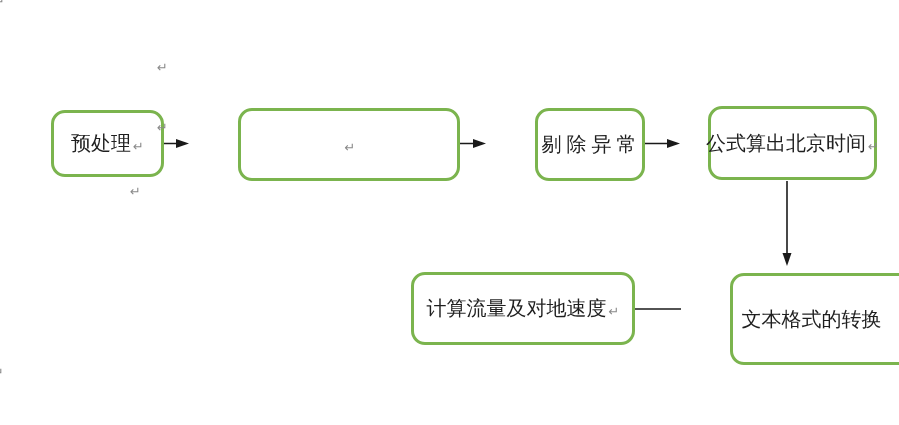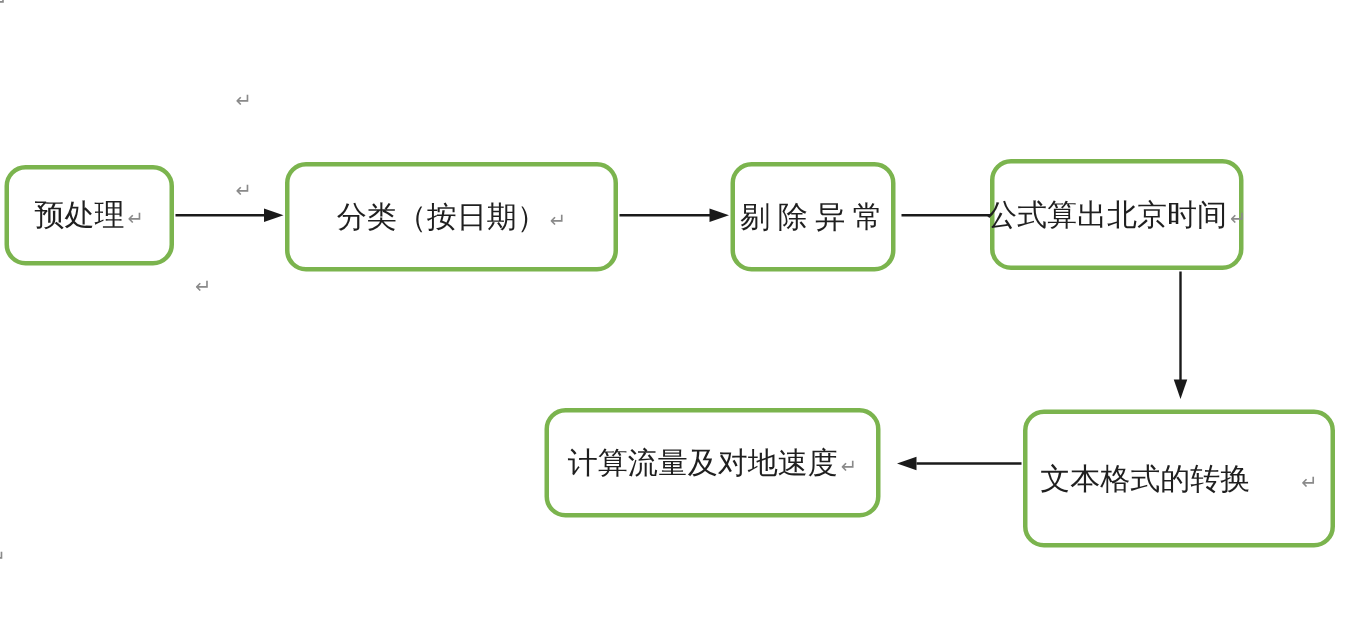--- a/index.html
+++ b/index.html
@@ -17,20 +17,21 @@
     background: #ffffff;
     border: 3px solid #7bb44e;
     border-radius: 14px;
     display: flex;
     align-items: center;
     justify-content: center;
     color: #1f1f1f;
     font-size: 20px;
     white-space: nowrap;
     z-index: 2;
+    margin-left: 48px;
   }
   .flow-box .eol {
     font-size: 13px;
     color: #8a8a8a;
     margin-left: 2px;
     font-family: "DejaVu Sans", sans-serif;
     align-self: center;
     transform: translateY(3px);
   }
   #box-1 { left: 3px;   top: 110px; width: 113px; height: 67px; }
@@ -68,21 +69,20 @@
 <body>
 
 <div class="canvas">
 
   <div class="flow-box" id="box-1">
     <span>预处理</span>
       <span class="eol">↵</span>
   </div>
 
   <div class="flow-box" id="box-2">
-    <span>分类（按日期）</span>
       <span class="eol">↵</span>
   </div>
 
   <div class="flow-box" id="box-3">
     <span>剔 除 异 常</span>
       <span class="eol"></span>
   </div>
 
   <div class="flow-box" id="box-4">
     <span>公式算出北京时间</span>

